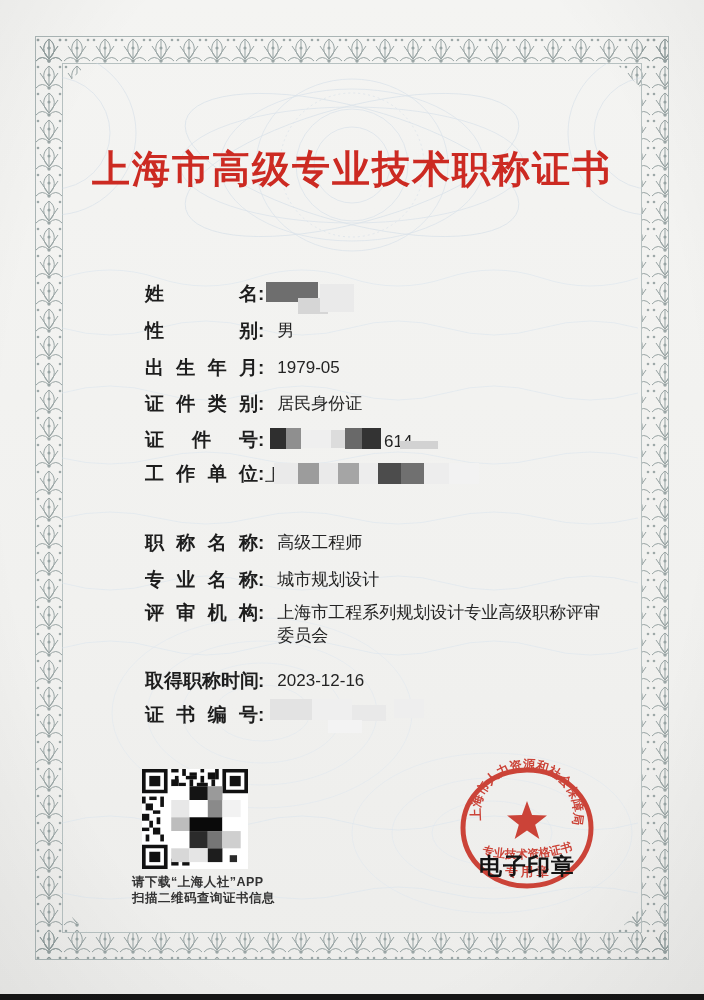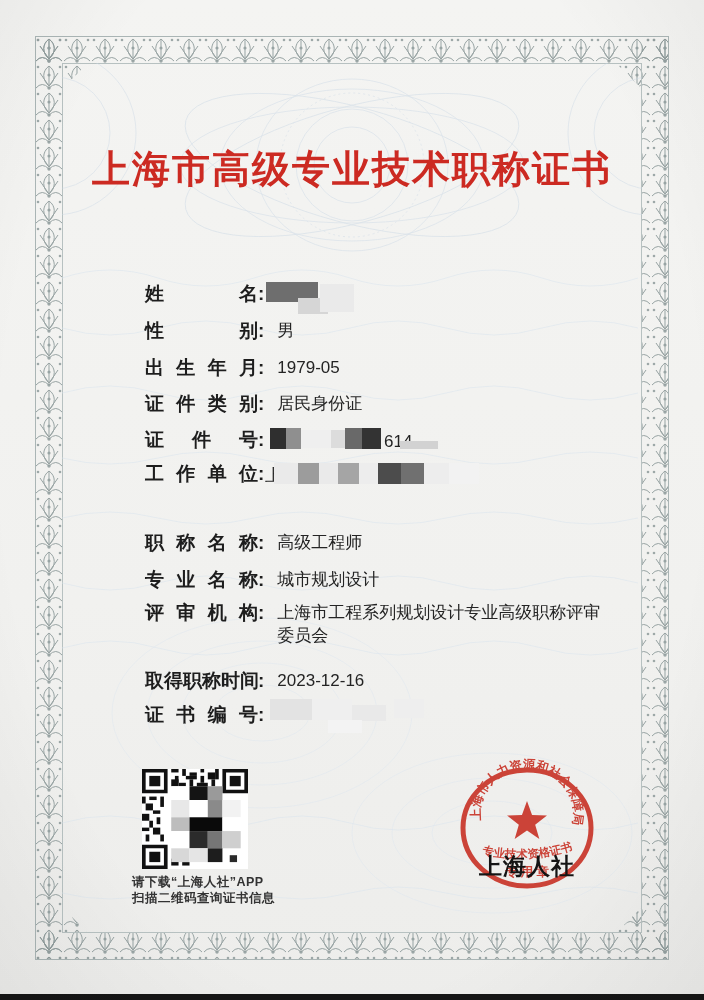--- a/index.html
+++ b/index.html
@@ -326,16 +326,16 @@
     <text font-family="Liberation Serif, serif" font-size="12.5" font-weight="bold" fill="#c9372b">
       <textPath href="#sealTopArc" startOffset="0" textLength="162" lengthAdjust="spacingAndGlyphs">上海市人力资源和社会保障局</textPath>
     </text>
     <text font-family="Liberation Serif, serif" font-size="11.5" font-weight="bold" fill="#c9372b">
       <textPath href="#sealMidArc" startOffset="0" textLength="92" lengthAdjust="spacingAndGlyphs">专业技术资格证书</textPath>
     </text>
     <text x="77" y="121" text-anchor="middle" font-family="Liberation Serif, serif" font-size="12.5" font-weight="bold" fill="#c9372b">专 用 章</text>
   </g>
 </svg>
 
-<div class="eseal-text">上海人社</div>
+<div class="eseal-text">电子印章</div>
 
 <div class="bottom-bar"></div>
 <div class="vignette"></div>
 
 </body></html>

